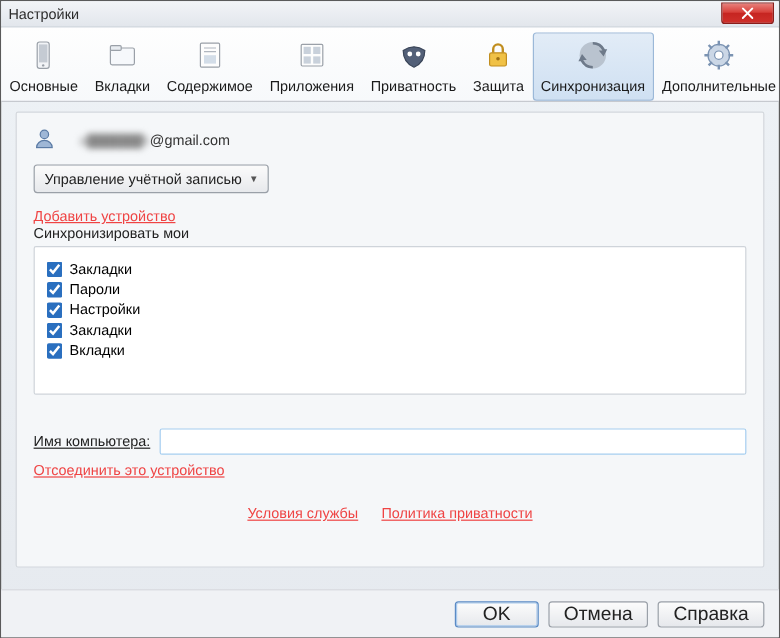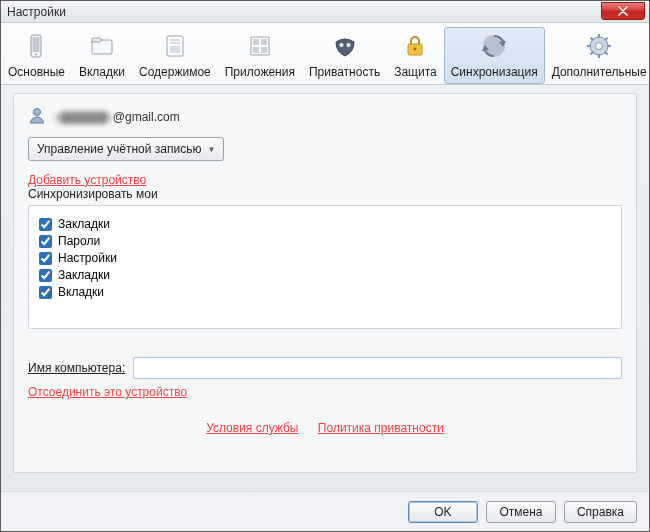--- a/index.html
+++ b/index.html
@@ -83,21 +83,21 @@
     padding: 12px 14px 14px 14px;
     background: #f5f7f9;
     border: 1px solid #d4d8dd;
     border-radius: 2px;
     flex: 0 0 auto;
     height: 380px;
   }
   .account-row {
     display: flex;
     align-items: center;
-    gap: 8px;
+    gap: 20px;
     margin-bottom: 10px;
   }
   .account-email {
     color: #333;
   }
   .account-email .blur {
     filter: blur(2.5px);
     color: #888;
   }
   .btn-split {
@@ -182,26 +182,26 @@
     justify-content: flex-end;
     gap: 8px;
     padding: 0 12px;
     border-top: 1px solid #d6d9de;
     background: #f0f2f5;
   }
   .btn {
     min-width: 70px;
     height: 22px;
     display: inline-flex;
-    align-items: center;
+    align-items: flex-end;
     justify-content: center;
     background: linear-gradient(to bottom, #fcfcfc 0, #e6e8ec 100%);
     border: 1px solid #9aa0a8;
     border-radius: 3px;
-    font-size: 12px;
+    font-size: 16px;
     color: #222;
     cursor: default;
     padding: 0 12px;
   }
   .btn.primary {
     border: 1px solid #5b8bc5;
     box-shadow: 0 0 0 1px #a9c9ec inset;
   }
 </style>
 </head>

